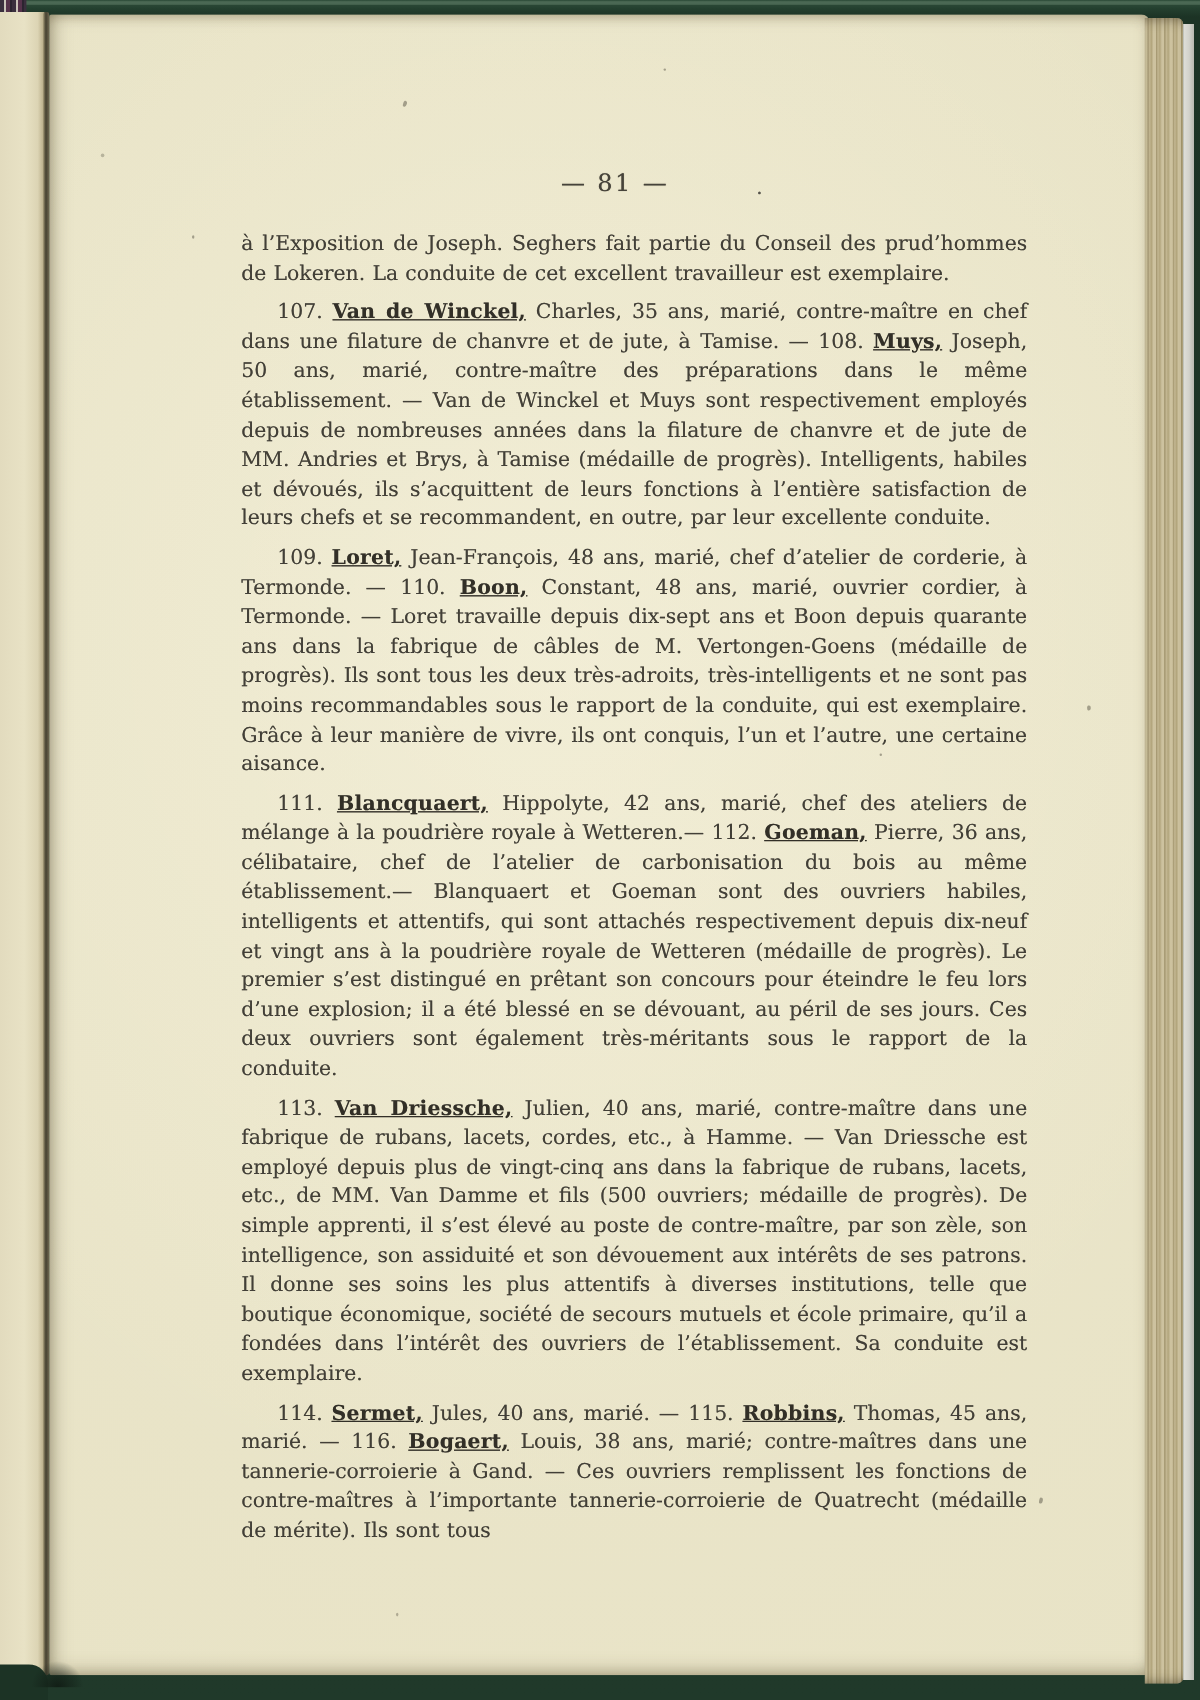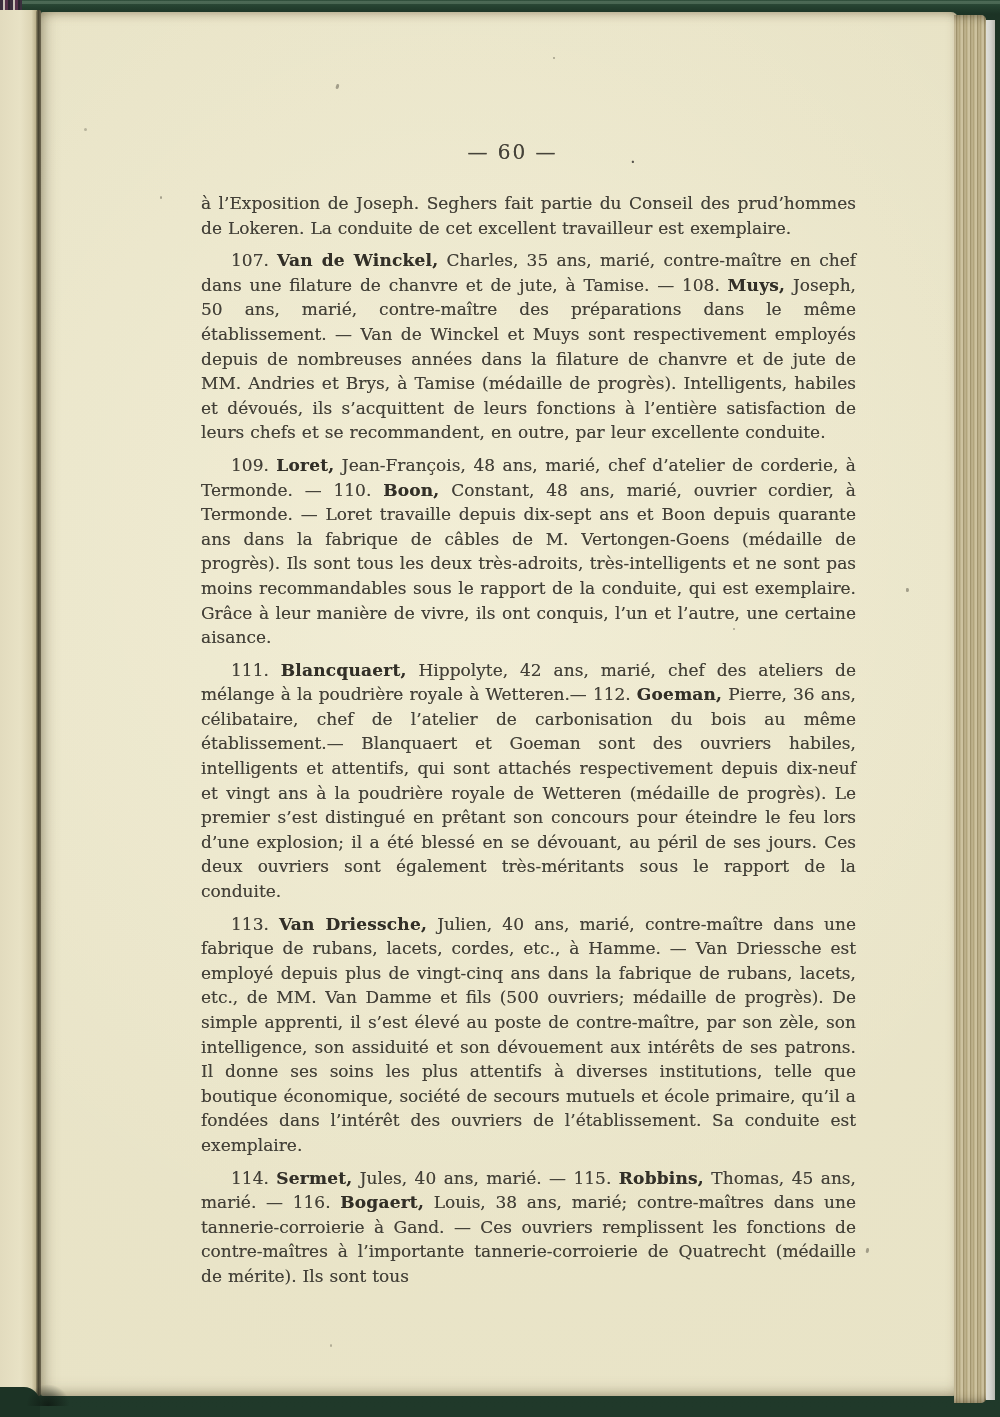--- a/index.html
+++ b/index.html
@@ -81,21 +81,21 @@
   .text-block {
     position: absolute; left: 201px; top: 191px; width: 655px;
     font-size: 17px; line-height: 24.6px;
     text-align: justify;
     color: #423f37;
     word-spacing: 0.6px;
     text-shadow: 0 0 0.5px rgba(66, 63, 55, 0.55);
   }
   .text-block p.para { margin: 0 0 8px 0; }
   .text-block p.para.indent { text-indent: 30px; }
-  .bold-name { font-weight: bold; color: #322f27; letter-spacing: 0.2px; }
+  .bold-name { font-weight: bold; color: #322f27; letter-spacing: 0.2px; text-decoration: underline; }
 
   
   .speck {
     position: absolute; background: #5a5547; border-radius: 50%; opacity: 0.5;
   }
   .s1 { left: 336px; top: 84px;  width: 3px; height: 5px; transform: rotate(18deg); border-radius: 40% 60% 60% 40%; }
   .s2 { left: 553px; top: 57px;  width: 2px; height: 2px; }
   .s3 { left: 160px; top: 196px; width: 2px; height: 3px; }
   .s4 { left: 906px; top: 588px; width: 3px; height: 4px; border-radius: 40% 60% 60% 40%; }
   .s5 { left: 733px; top: 628px; width: 2px; height: 2px; }
@@ -114,21 +114,21 @@
   <div class="facing-page"></div>
   <div class="gutter-line"></div>
 
   <div class="main-page"></div>
 
   <div class="fore-edge"></div>
   <div class="next-leaf"></div>
   <div class="corner-bottom-left"></div>
   <div class="gutter-foot-shadow"></div>
 
-  <div class="page-header">— 60 —</div>
+  <div class="page-header">— 81 —</div>
   <div class="stray-dot">.</div>
 
   <div class="text-block">
       <p class="para"><span>à l’Exposition de Joseph. Seghers fait partie du Conseil des prud’hommes de Lokeren. La conduite de cet excellent travailleur est exemplaire.</span></p>
       <p class="para indent"><span>107. </span><span class="bold-name">Van de Winckel,</span><span> Charles, 35 ans, marié, contre-maître en chef dans une filature de chanvre et de jute, à Tamise. — 108. </span><span class="bold-name">Muys,</span><span> Joseph, 50 ans, marié, contre-maître des préparations dans le même établissement. — Van de Winckel et Muys sont respectivement employés depuis de nombreuses années dans la filature de chanvre et de jute de MM. Andries et Brys, à Tamise (médaille de progrès). Intelligents, habiles et dévoués, ils s’acquittent de leurs fonctions à l’entière satisfaction de leurs chefs et se recommandent, en outre, par leur excellente conduite.</span></p>
       <p class="para indent"><span>109. </span><span class="bold-name">Loret,</span><span> Jean-François, 48 ans, marié, chef d’atelier de corderie, à Termonde. — 110. </span><span class="bold-name">Boon,</span><span> Constant, 48 ans, marié, ouvrier cordier, à Termonde. — Loret travaille depuis dix-sept ans et Boon depuis quarante ans dans la fabrique de câbles de M. Vertongen-Goens (médaille de progrès). Ils sont tous les deux très-adroits, très-intelligents et ne sont pas moins recommandables sous le rapport de la conduite, qui est exemplaire. Grâce à leur manière de vivre, ils ont conquis, l’un et l’autre, une certaine aisance.</span></p>
       <p class="para indent"><span>111. </span><span class="bold-name">Blancquaert,</span><span> Hippolyte, 42 ans, marié, chef des ateliers de mélange à la poudrière royale à Wetteren.— 112. </span><span class="bold-name">Goeman,</span><span> Pierre, 36 ans, célibataire, chef de l’atelier de carbonisation du bois au même établissement.— Blanquaert et Goeman sont des ouvriers habiles, intelligents et attentifs, qui sont attachés respectivement depuis dix-neuf et vingt ans à la poudrière royale de Wetteren (médaille de progrès). Le premier s’est distingué en prêtant son concours pour éteindre le feu lors d’une explosion; il a été blessé en se dévouant, au péril de ses jours. Ces deux ouvriers sont également très-méritants sous le rapport de la conduite.</span></p>
       <p class="para indent"><span>113. </span><span class="bold-name">Van Driessche,</span><span> Julien, 40 ans, marié, contre-maître dans une fabrique de rubans, lacets, cordes, etc., à Hamme. — Van Driessche est employé depuis plus de vingt-cinq ans dans la fabrique de rubans, lacets, etc., de MM. Van Damme et fils (500 ouvriers; médaille de progrès). De simple apprenti, il s’est élevé au poste de contre-maître, par son zèle, son intelligence, son assiduité et son dévouement aux intérêts de ses patrons. Il donne ses soins les plus attentifs à diverses institutions, telle que boutique économique, société de secours mutuels et école primaire, qu’il a fondées dans l’intérêt des ouvriers de l’établissement. Sa conduite est exemplaire.</span></p>
       <p class="para indent"><span>114. </span><span class="bold-name">Sermet,</span><span> Jules, 40 ans, marié. — 115. </span><span class="bold-name">Robbins,</span><span> Thomas, 45 ans, marié. — 116. </span><span class="bold-name">Bogaert,</span><span> Louis, 38 ans, marié; contre-maîtres dans une tannerie-corroierie à Gand. — Ces ouvriers remplissent les fonctions de contre-maîtres à l’importante tannerie-corroierie de Quatrecht (médaille de mérite). Ils sont tous</span></p>
     </div>

